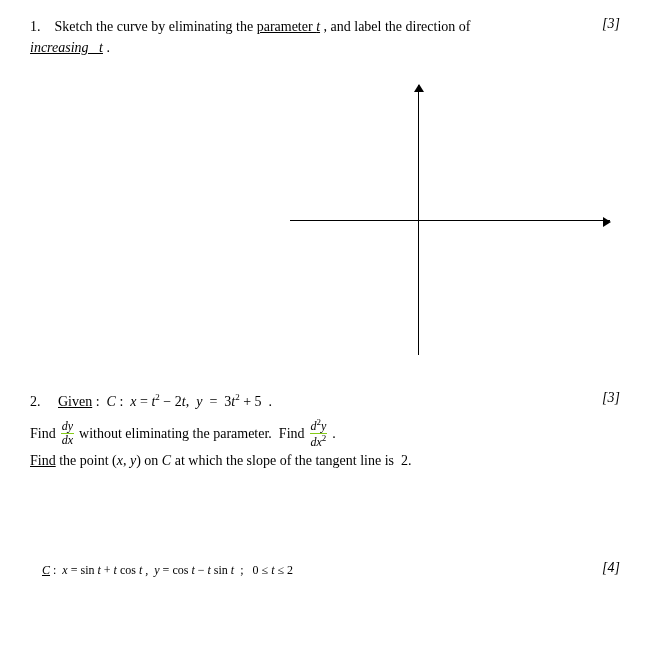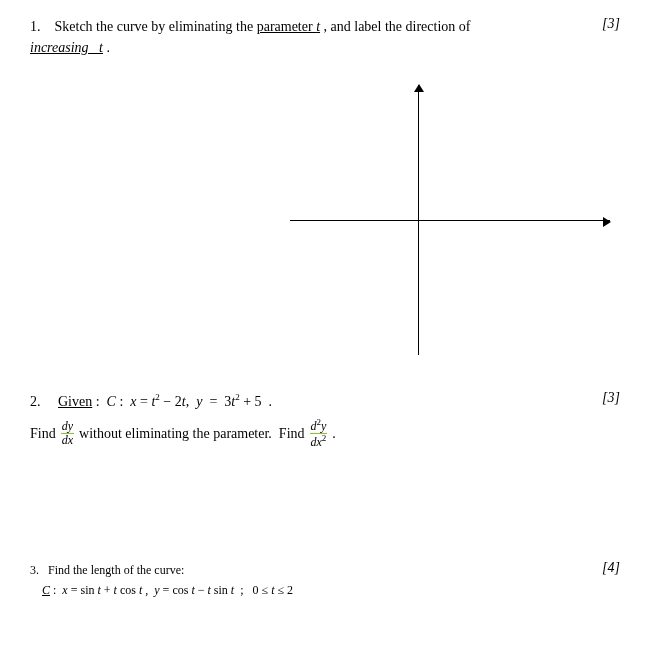--- a/index.html
+++ b/index.html
@@ -187,34 +187,32 @@
             <span class="num"><em>dy</em></span>
             <span class="den"><em>dx</em></span>
           </span>
           <span>without eliminating the parameter.&nbsp; Find</span>
           <span class="frac">
             <span class="num"><em>d</em><sup>2</sup><em>y</em></span>
             <span class="den"><em>dx</em><sup>2</sup></span>
           </span>
           <span>.</span>
         </div>
+        <div class="line">
+          <span class="underline">Find</span>&nbsp;<span>the point (<em>x</em>, <em>y</em>) on <em>C</em> at which the slope of the tangent line is &nbsp;2.</span>
+        </div>
       </div>
       <div class="marks">[3]</div>
     </div>
   </div>
 
   <div class="q3-section">
     <div class="q-row">
       <div class="q-content">
         <div class="line small">
-          <span>3.</span>
-          &nbsp;
-          <span>Find the length of the curve:</span>
-        </div>
-        <div class="line small">
           &nbsp;&nbsp;&nbsp;
           <span class="underline"><em>C</em></span>
           <span>:&nbsp; <em>x</em> = sin <em>t</em> + <em>t</em> cos <em>t</em> ,&nbsp; <em>y</em> = cos <em>t</em> − <em>t</em> sin <em>t</em> &nbsp;;&nbsp;&nbsp; 0 ≤ <em>t</em> ≤ 2</span>
         </div>
       </div>
       <div class="marks">[4]</div>
     </div>
   </div>
 </div>
 

